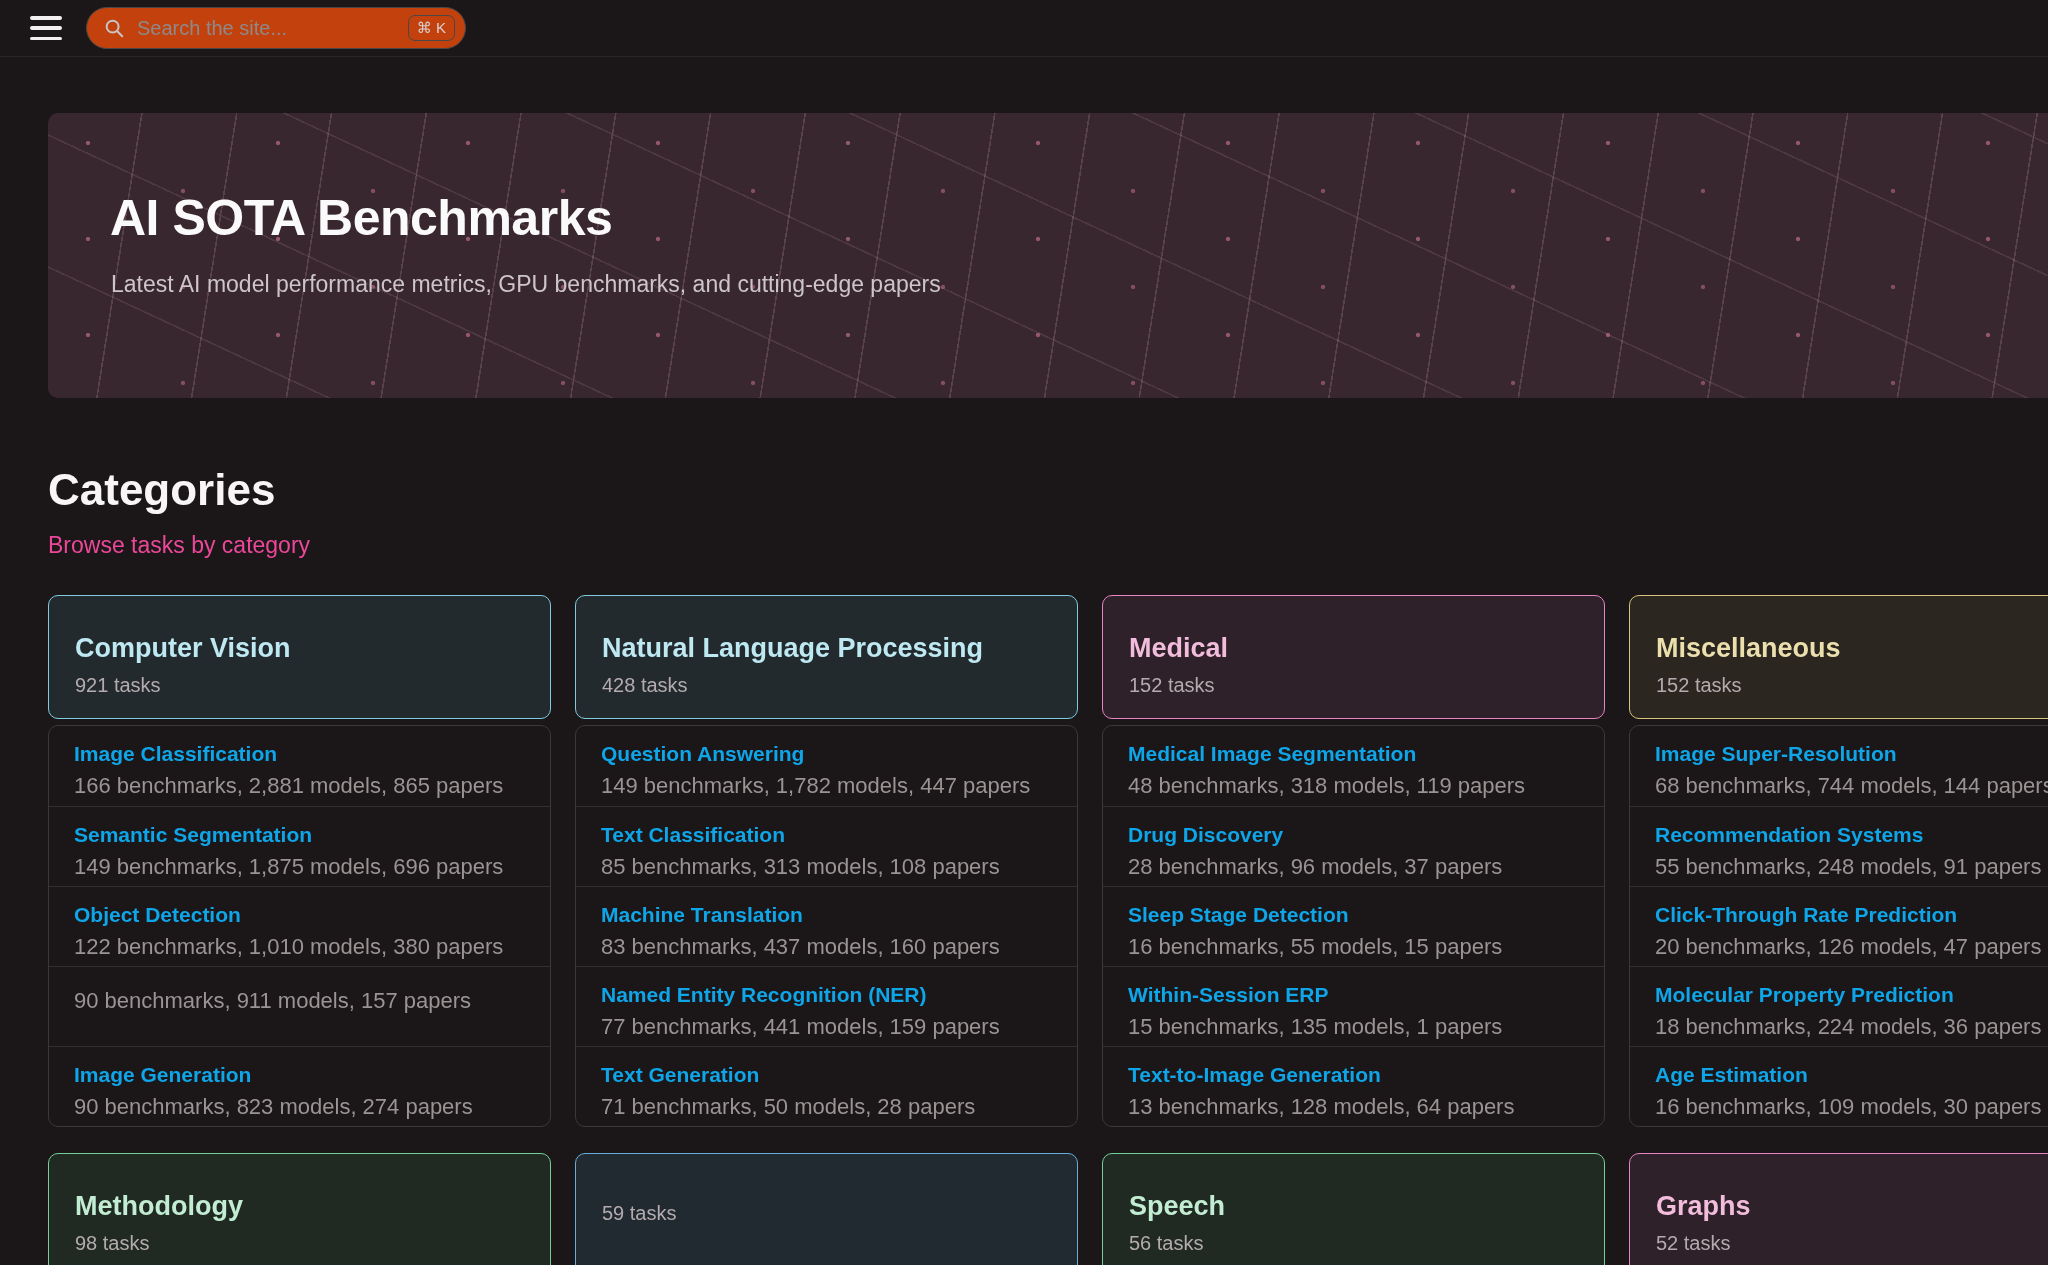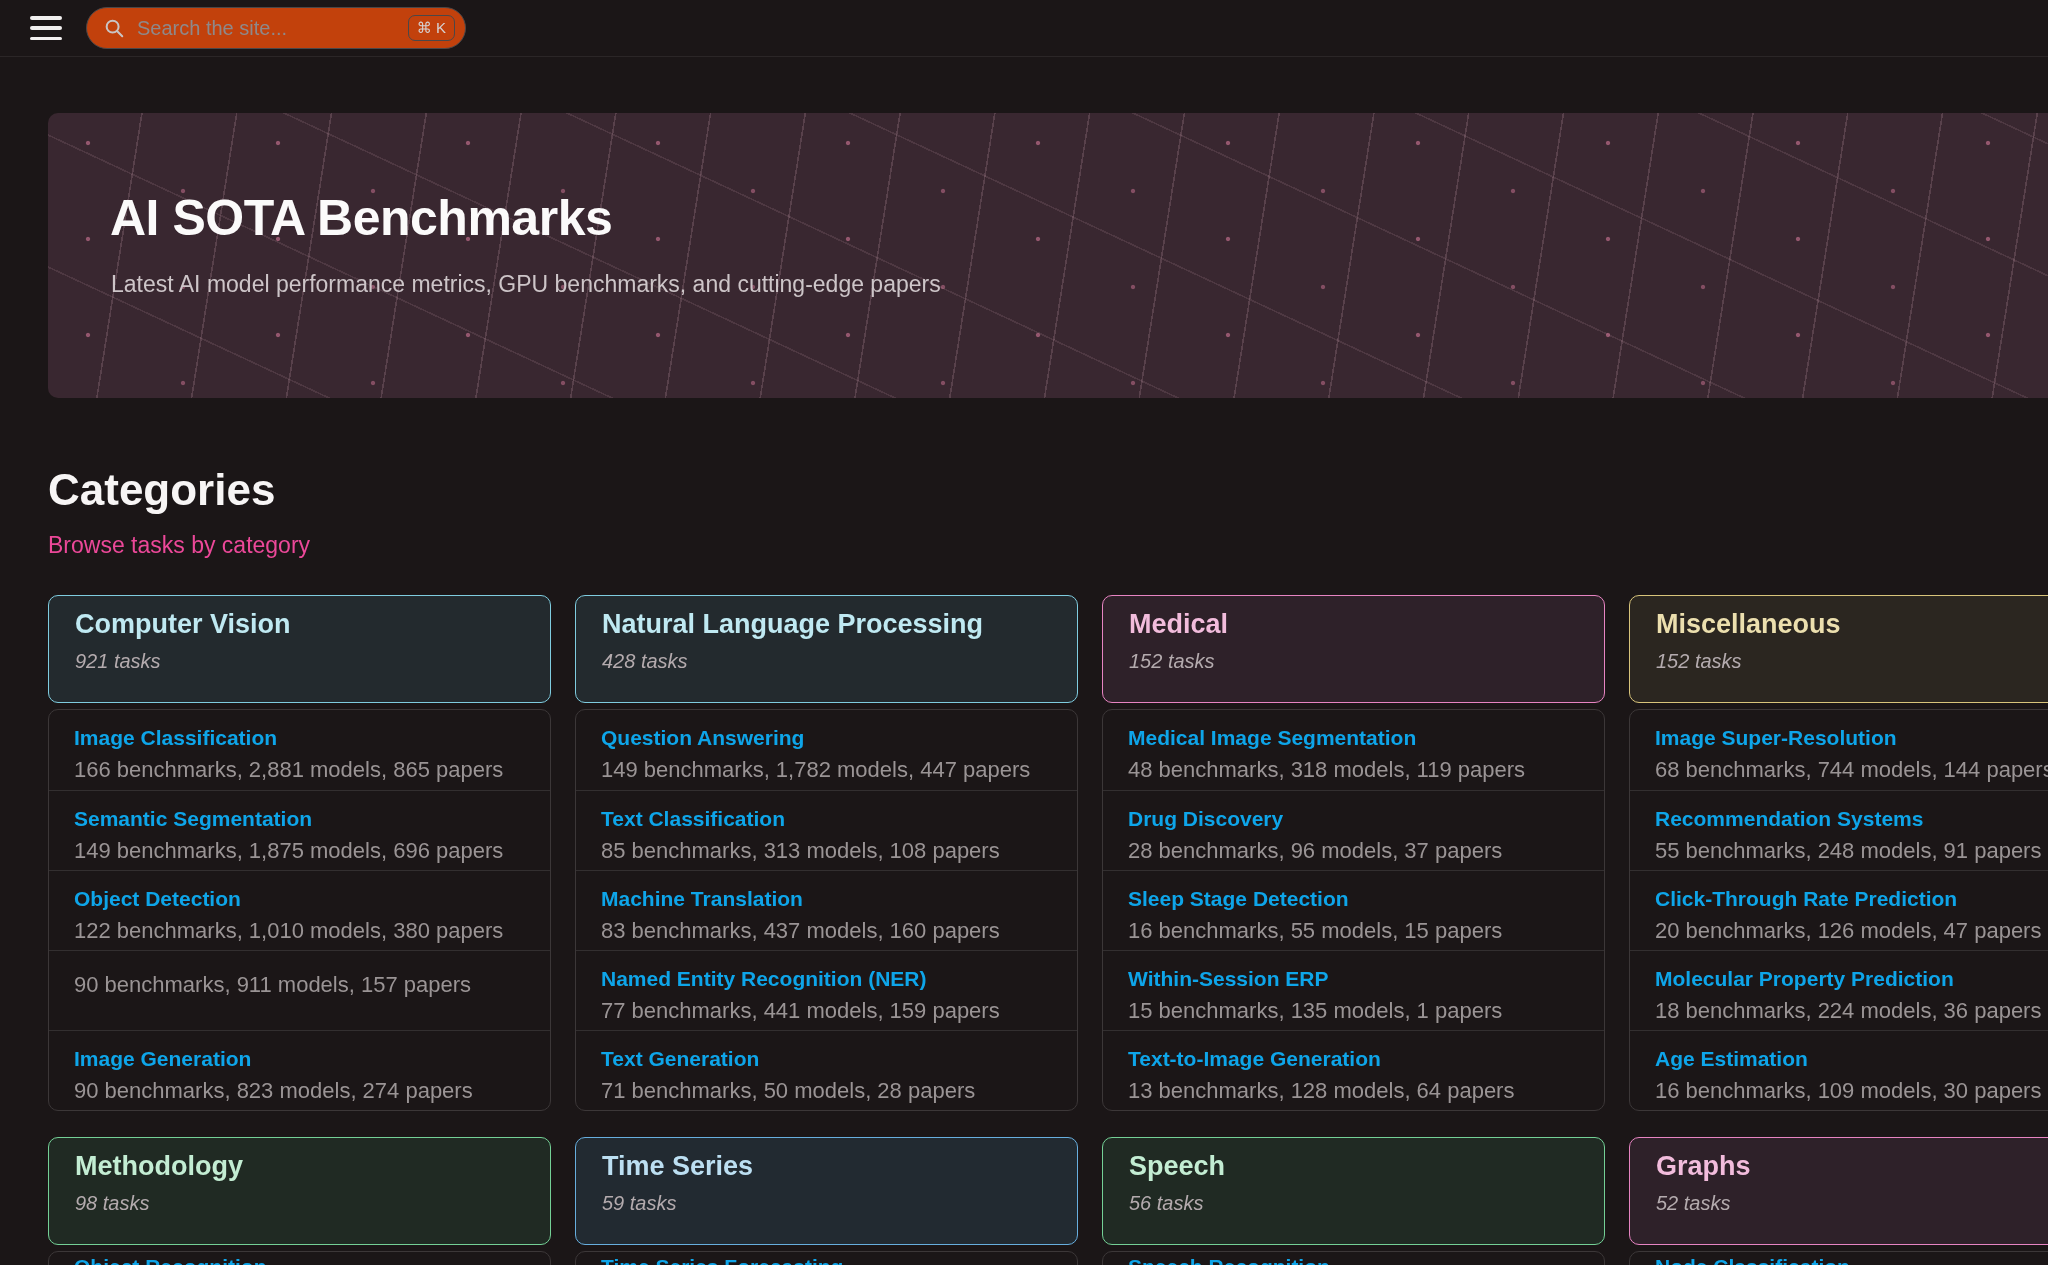--- a/index.html
+++ b/index.html
@@ -28,23 +28,23 @@
   .hero-sub{padding:28px 0 0 63px;font-size:23px;color:#cdc5c8;}
 
   
   .section-head{margin:70px 0 0 48px;}
   .section-title{font-size:44px;font-weight:700;color:#f7f5f5;line-height:1;}
   .section-sub{margin-top:20px;font-size:23px;color:#ec4899;}
 
   
   .grid{margin:36px 0 0 48px;width:2084px;display:grid;grid-template-columns:repeat(4,503px);column-gap:24px;row-gap:26px;align-items:start;}
   .cat{display:block;}
-  .cat-header{box-sizing:border-box;height:108px;border:1.5px solid var(--accent);background:var(--hdrbg);border-radius:10px;padding:14px 26px;cursor:pointer;}
+  .cat-header{box-sizing:border-box;height:124px;border:1.5px solid var(--accent);background:var(--hdrbg);border-radius:10px;padding:38px 26px;cursor:pointer;}
   .cat-title{font-size:27px;font-weight:700;color:var(--title);line-height:1.1;}
-  .cat-count{margin-top:10px;font-size:20px;color:#b4abae;font-style:italic;}
+  .cat-count{margin-top:10px;font-size:20px;color:#b4abae;}
   .task-list{margin-top:6px;border:1px solid #3c3738;border-radius:10px;overflow:hidden;background:#1b1617;}
   .task{box-sizing:border-box;height:80px;padding:15px 25px 0;cursor:pointer;}
   .task + .task{border-top:1px solid #332f30;}
   .task-title{font-size:21px;font-weight:600;color:#0ea5e9;line-height:1.25;}
   .task-stats{margin-top:6px;font-size:22px;color:#9a9495;}
   .task.partial{height:auto;padding:2px 25px 10px;}
 </style>
 </head>
 <body>
 
@@ -192,21 +192,20 @@
       <div class="cat-count">98 tasks</div>
     </div>
     <div class="task-list">
         <div class="task partial">
           <div class="task-title">Object Recognition</div>
         </div>
       </div>
   </div>
     <div class="cat" style="--accent: #67aede; --title: #bcdff2; --hdrbg: #222a31;">
     <div class="cat-header">
-      <div class="cat-title">Time Series</div>
       <div class="cat-count">59 tasks</div>
     </div>
     <div class="task-list">
         <div class="task partial">
           <div class="task-title">Time Series Forecasting</div>
         </div>
       </div>
   </div>
     <div class="cat" style="--accent: #74d096; --title: #c3edd3; --hdrbg: #202a23;">
     <div class="cat-header">

